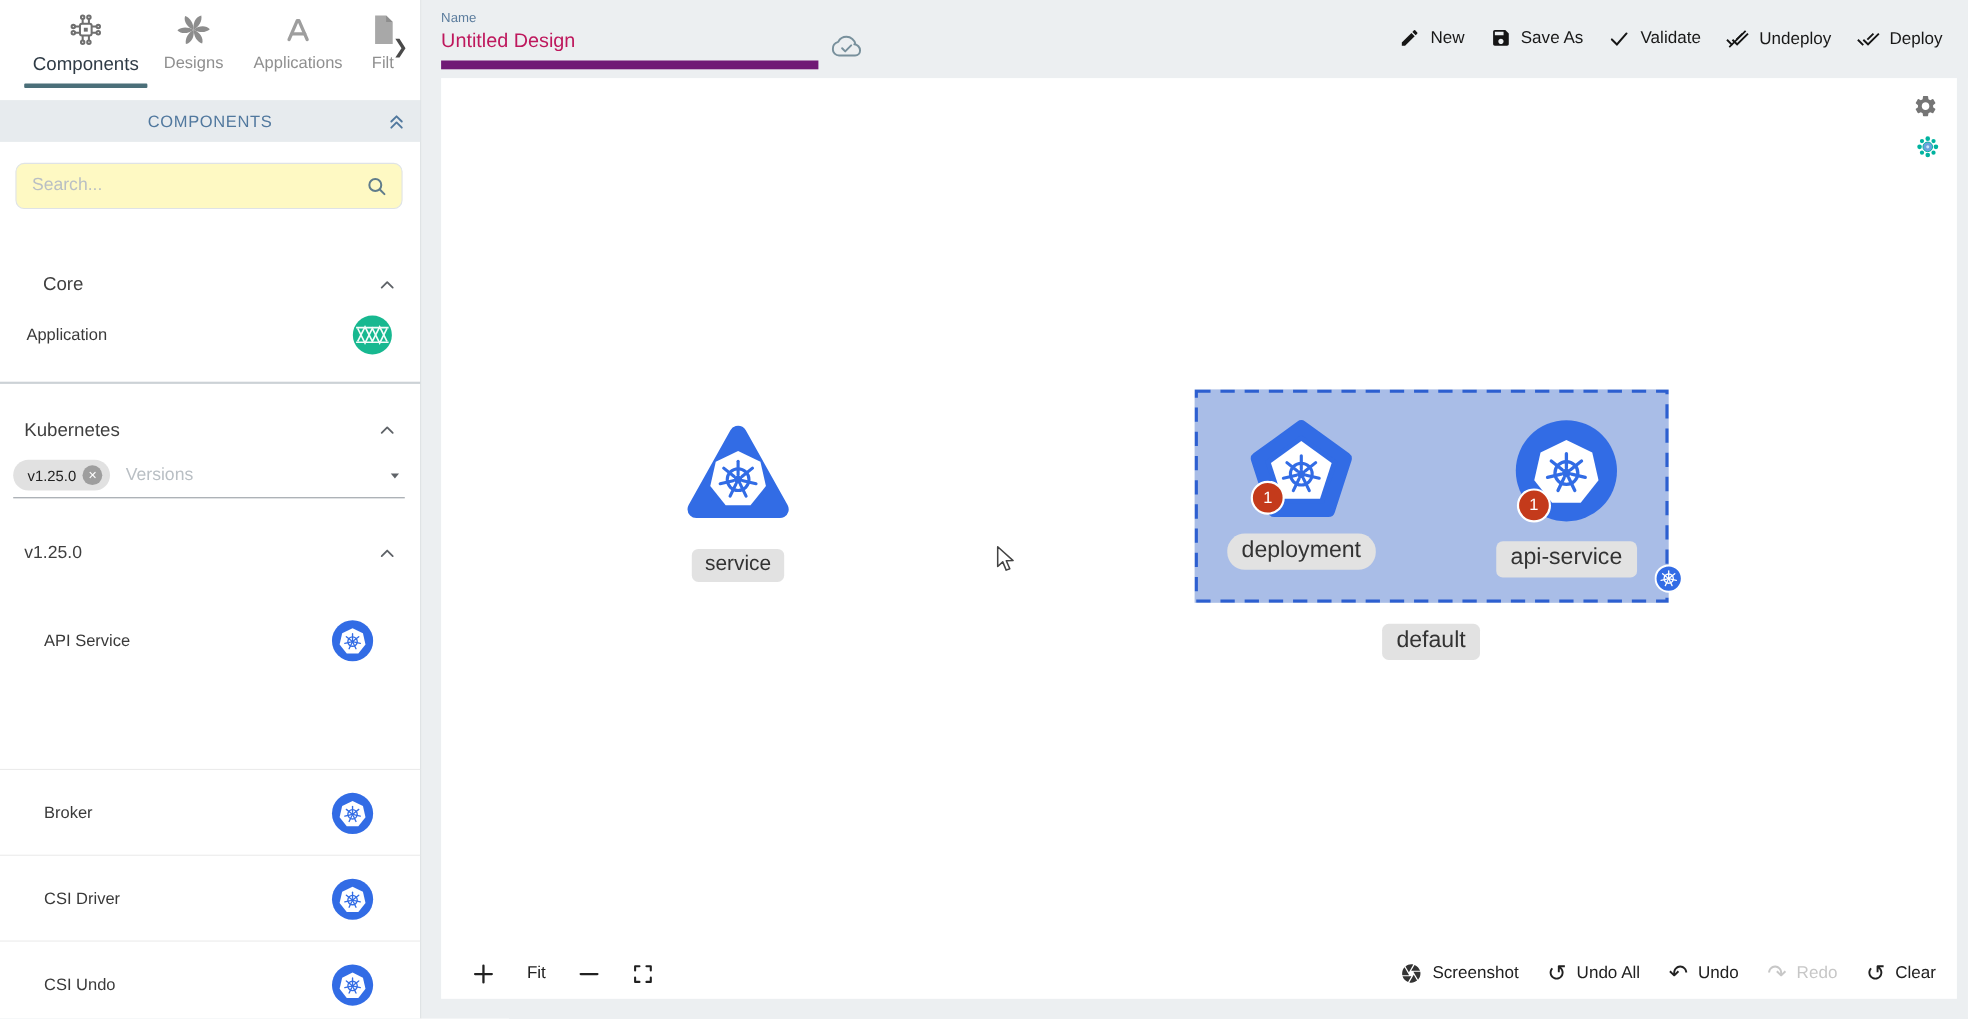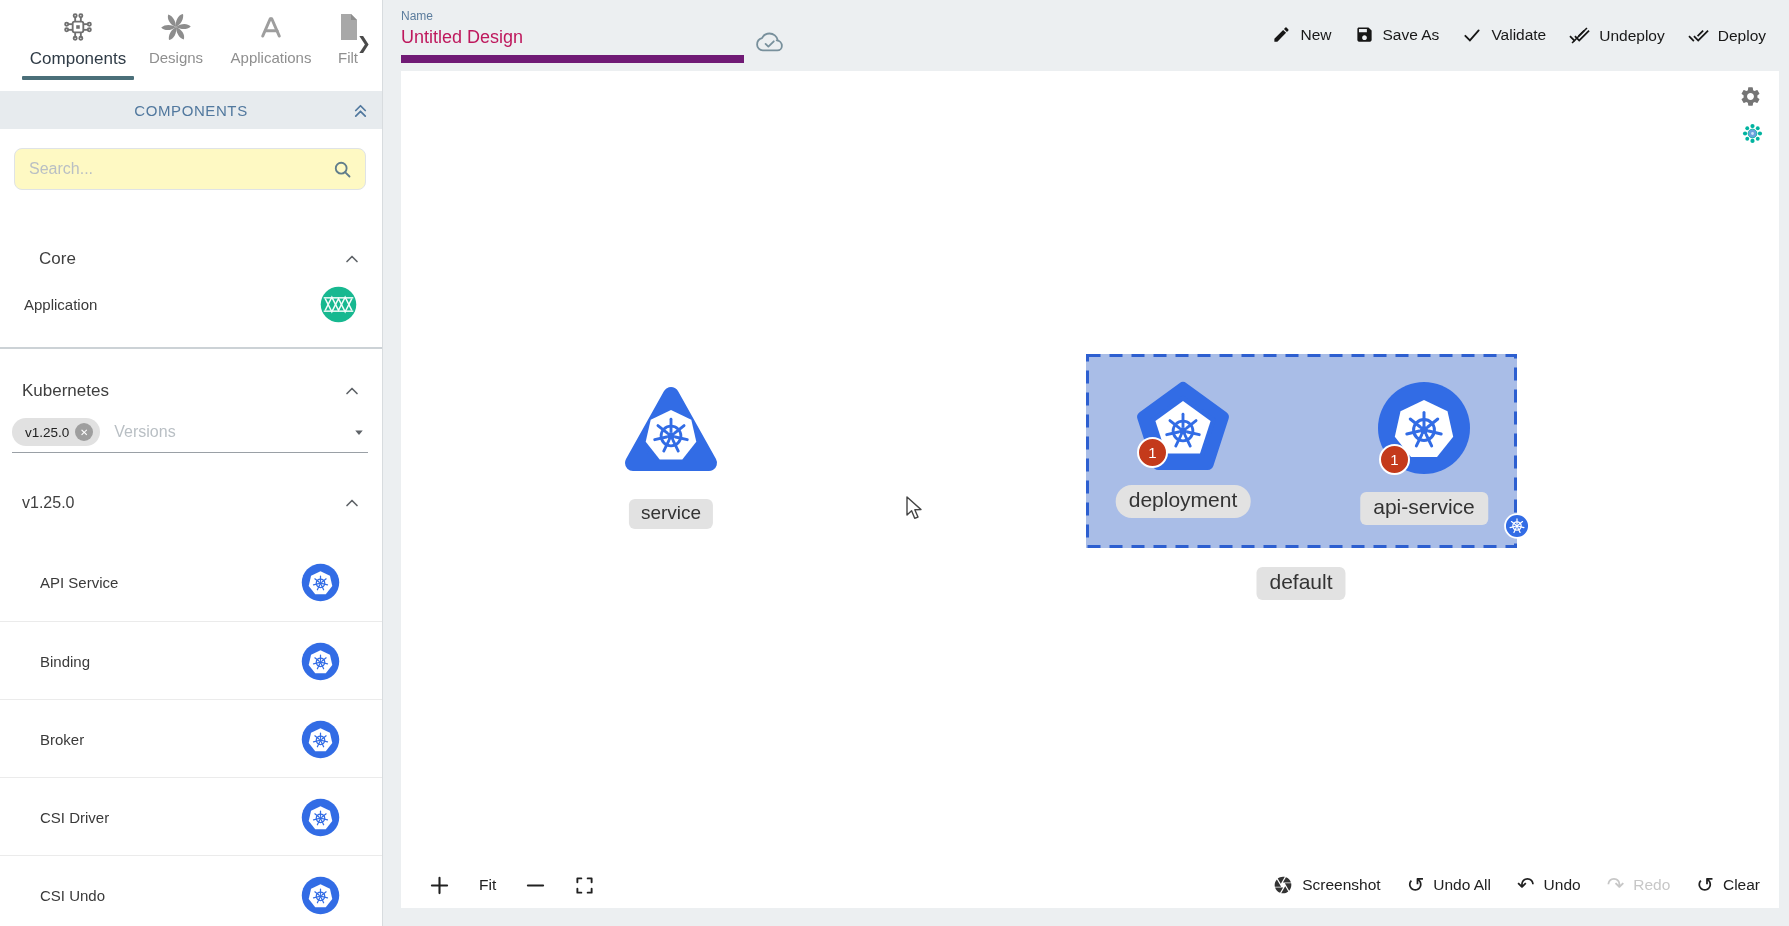--- a/index.html
+++ b/index.html
@@ -262,26 +262,20 @@
         <use href="#sym-chevron-up" width="20" height="20"></use>
       </svg>
   </div>
 
   <div class="srow comp-row r1">
     <span>API Service</span>
     <svg class="k8s-badge" viewBox="0 0 100 100">
         <use href="#sym-k8s-circle" width="100" height="100"></use>
       </svg>
   </div>
-  <div class="srow comp-row bt r2">
-    <span>Binding</span>
-    <svg class="k8s-badge" viewBox="0 0 100 100">
-        <use href="#sym-k8s-circle" width="100" height="100"></use>
-      </svg>
-  </div>
   <div class="srow comp-row bt r3">
     <span>Broker</span>
     <svg class="k8s-badge" viewBox="0 0 100 100">
         <use href="#sym-k8s-circle" width="100" height="100"></use>
       </svg>
   </div>
   <div class="srow comp-row bt r4">
     <span>CSI Driver</span>
     <svg class="k8s-badge" viewBox="0 0 100 100">
         <use href="#sym-k8s-circle" width="100" height="100"></use>

